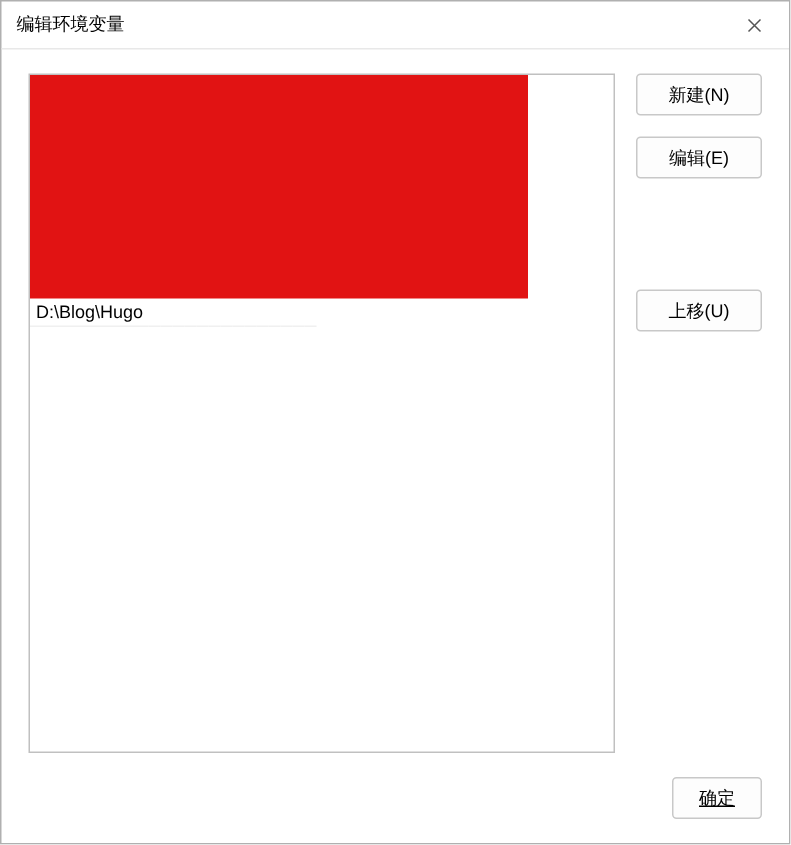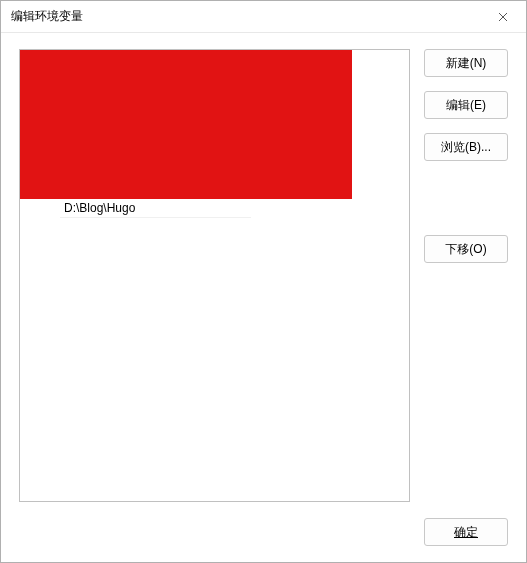--- a/index.html
+++ b/index.html
@@ -63,21 +63,20 @@
     }
     .redacted-block {
       width: 332px;
       height: 149px;
       background: #e11313;
     }
     .list-rows {
       flex: 1;
       display: flex;
       flex-direction: row;
-      margin-left: 40px;
     }
     .list-row {
       height: 19px;
       border-bottom: 1px solid #f0f0f0;
       padding: 0 4px;
       line-height: 19px;
       font-size: 12px;
       color: #000;
       white-space: nowrap;
       overflow: hidden;
@@ -104,21 +103,21 @@
     .gap-s { height: 14px; }
     .gap-m { height: 46px; }
     .footer {
       height: 48px;
       display: flex;
       align-items: center;
       justify-content: flex-end;
       gap: 10px;
       padding-top: 12px;
     }
-    .footer .btn { width: 84px; text-decoration: underline; }
+    .footer .btn { width: 60px; text-decoration: underline; }
   </style>
 </head>
 <body>
 
 <div class="dialog">
   <div class="titlebar">
     <span class="title-text">编辑环境变量</span>
     <div class="close-btn">
       <svg width="10" height="10" viewBox="0 0 10 10">
           <path d="M1 1 L9 9 M9 1 L1 9" stroke="currentColor" stroke-width="1" fill="none"></path>
@@ -145,25 +144,24 @@
           <div class="list-row"></div>
           <div class="list-row"></div>
           <div class="list-row"></div>
         </div>
       </div>
       <div class="side-buttons">
         <button class="btn">新建(N)</button>
         <div class="gap-s"></div>
         <button class="btn">编辑(E)</button>
         <div class="gap-s"></div>
-        <button class="btn">浏览(B)...</button>
         <div class="gap-s"></div>
         <div class="gap-m"></div>
+        <button class="btn">上移(U)</button>
         <div class="gap-s"></div>
-        <button class="btn">下移(O)</button>
         <div class="gap-m"></div>
       </div>
     </div>
     <div class="footer">
       <button class="btn">确定</button>
     </div>
   </div>
 </div>
 
 </body></html>

